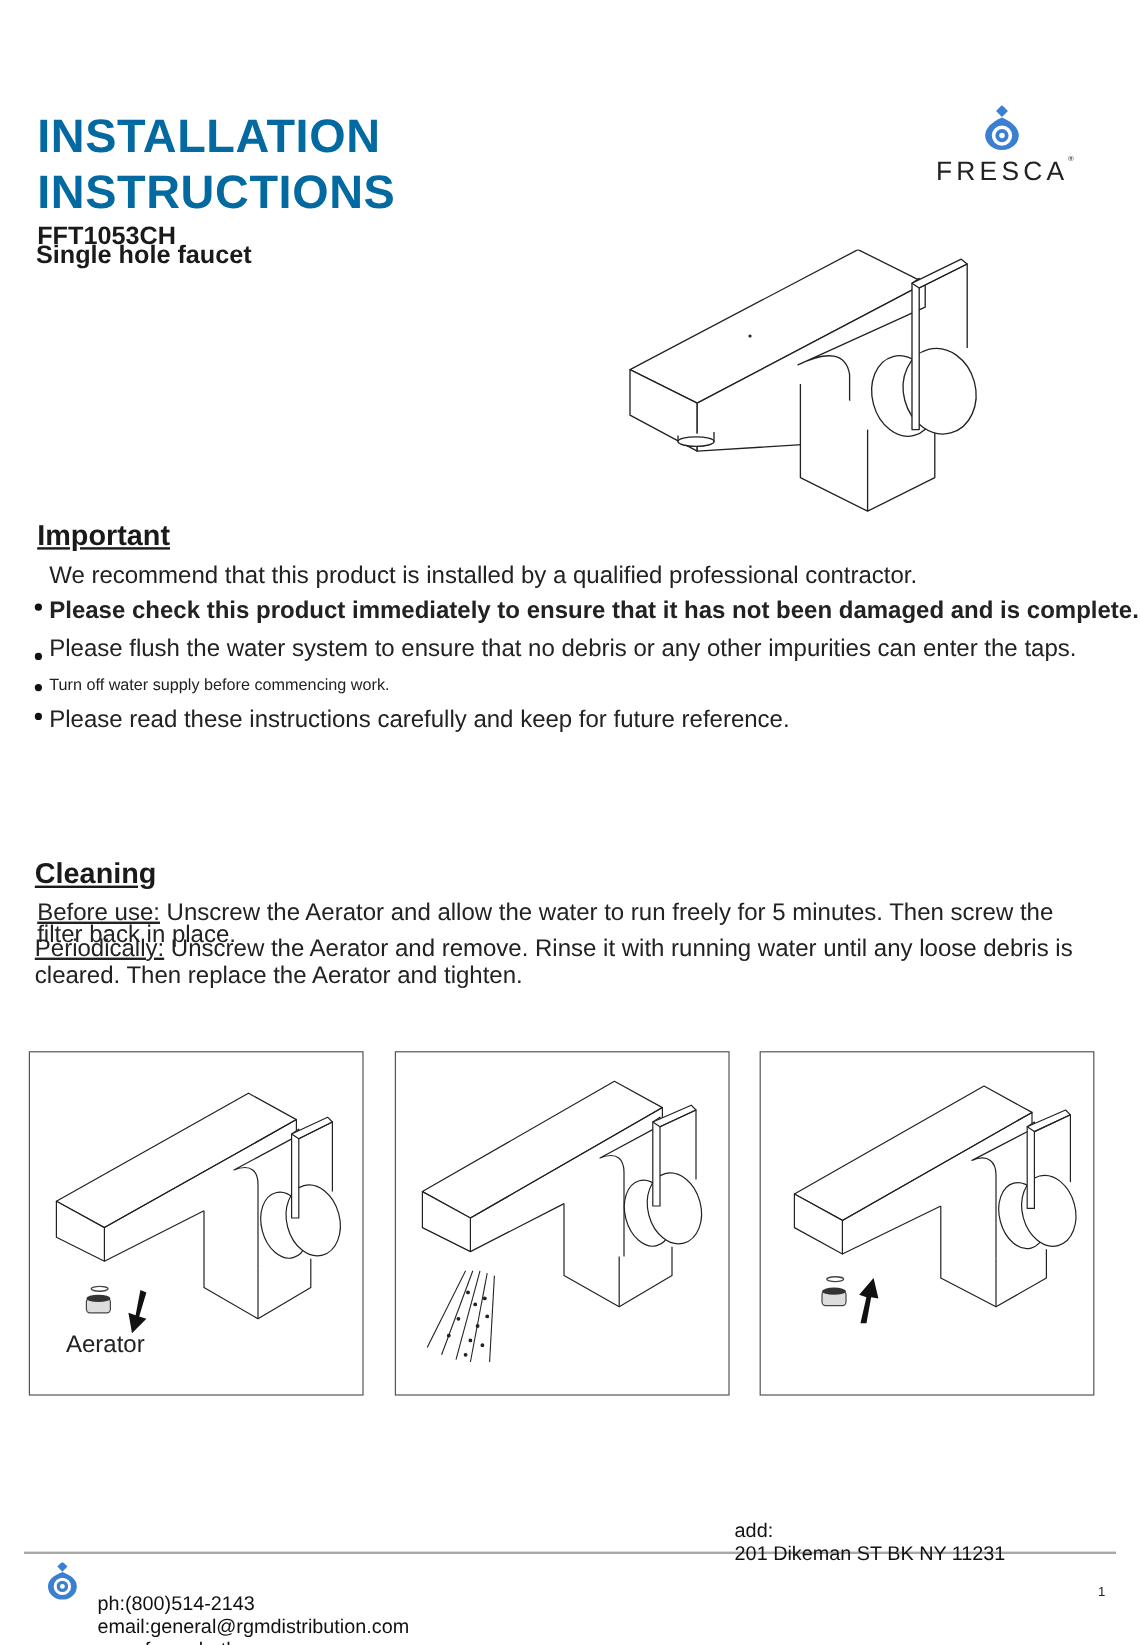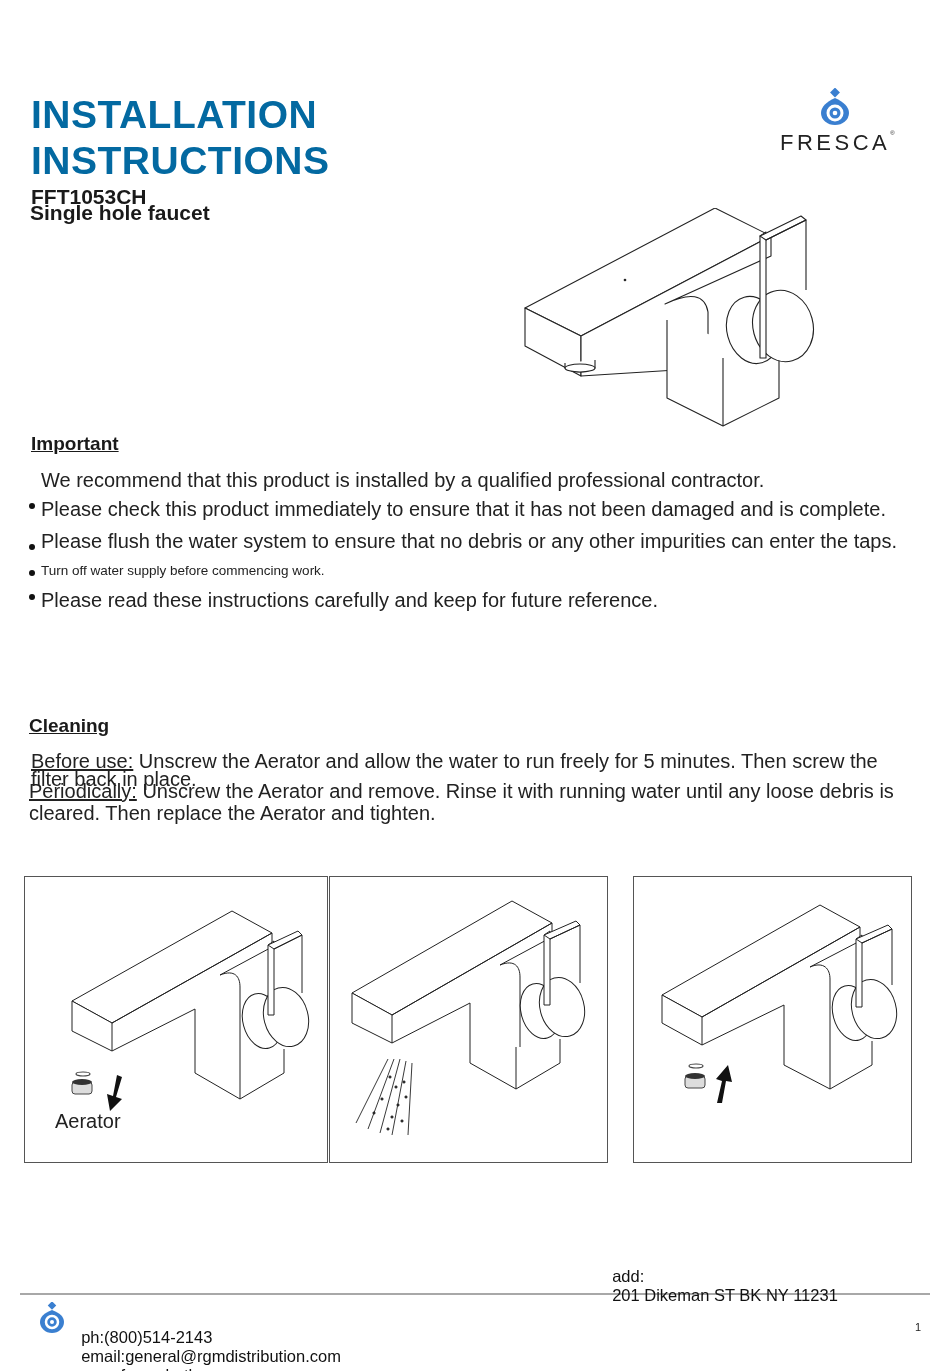--- a/index.html
+++ b/index.html
@@ -3,21 +3,21 @@
   <meta charset="utf-8">
   <style>
     html, body { margin: 0; padding: 0; background: #ffffff; }
     body { width: 950px; height: 1371px; position: relative; overflow: hidden;
            font-family: "Liberation Sans", sans-serif; color: #1a1a1a; }
     .abs { position: absolute; }
     .title-line { font-weight: bold; font-size: 39px; letter-spacing: 0.5px; line-height: 46px; color: #0369a1; text-align: center; }
     .subtitle { font-weight: bold; font-size: 21px; line-height: 26px; }
     .brand-word { font-size: 22px; letter-spacing: 3.5px; color: #222; }
     .brand-reg { font-size: 6px; vertical-align: top; letter-spacing: 0; }
-    .section-heading { font-weight: bold; font-size: 19px; text-decoration: underline; }
+    .section-heading { font-weight: bold; font-size: 24px; text-decoration: underline; }
     .para { font-size: 20px; line-height: 18px; color: #222; }
     .bullet-row { display: flex; align-items: flex-start; }
     .bullet-dot { width: 6px; height: 6px; border-radius: 50%; background: #111; margin-right: 6px; margin-top: 3px; flex: none; }
     .lead-label { text-decoration: underline; text-align: center; }
     .figure-box { border: 1px solid #555; background: #fff; }
     .footer-rule { height: 2px; background: #a8a8a8; }
     .footer-text { font-size: 16.5px; color: #111; white-space: pre; }
     .page-num { font-size: 11px; color: #222; }
     svg { display: block; }
   </style>
@@ -64,21 +64,21 @@
     <path d="M245 28 L245 150 L251 150 L251 24 Z" fill="#fff"></path>
     <path d="M245 28 L286 8 L291 12 L251 32 Z" fill="#fff"></path>
     <path d="M251 32 L291 12 L291 82"></path>
     <circle cx="110" cy="72" r="0.8" fill="#222"></circle>
   </svg>
 </div>
 
 <div class="abs section-heading" style="left:31px; top:433px;">Important</div>
 <div class="abs para" style="left:41px; top:471px;">We recommend that this product is installed by a qualified professional contractor.</div>
 
-<div class="abs para bullet-row" style="left:29px; top:500px;">
+<div class="abs para bullet-row" style="left:29px; top:500px;font-weight:bold;">
   <span class="bullet-dot"></span>
   <span>Please check this product immediately to ensure that it has not been damaged and is complete.</span>
 </div>
 <div class="abs para bullet-row" style="left:29px; top:532px;align-items:flex-end;">
   <span class="bullet-dot"></span>
   <span>Please flush the water system to ensure that no debris or any other impurities can enter the taps.</span>
 </div>
 <div class="abs para bullet-row" style="left:29px; top:562px; font-size:13.5px;align-items:center;">
   <span class="bullet-dot"></span>
   <span>Turn off water supply before commencing work.</span>
@@ -89,21 +89,21 @@
 </div>
 
 <div class="abs section-heading" style="left:29px; top:715px;">Cleaning</div>
 <div class="abs para" style="left:31px; top:752px; width:880px;">
   <span class="lead-label">Before use:</span><span> Unscrew the Aerator and allow the water to run freely for 5 minutes. Then screw the filter back in place.</span>
 </div>
 <div class="abs para" style="left:29px; top:780px; width:880px; line-height:22px;">
   <span class="lead-label">Periodically:</span><span> Unscrew the Aerator and remove. Rinse it with running water until any loose debris is cleared. Then replace the Aerator and tighten.</span>
 </div>
 
-<div class="abs figure-box" style="left:24px; top:876px; width:277px; height:285px;padding-left:25px;">
+<div class="abs figure-box" style="left:24px; top:876px; width:277px; height:285px;">
   <svg width="277" height="285" viewBox="0 0 277 285" fill="none" stroke="#222" stroke-width="1" stroke-linejoin="round">
     <path d="M22 124 L182 34 L222 56 L62 146 Z" fill="#fff"></path>
     <path d="M22 124 L22 154 L62 174 L62 146 Z" fill="#fff"></path>
     <path d="M62 146 L222 56 L222 70 L170 98 C 185 92, 190 100, 190 110 L190 180"></path>
     <path d="M62 174 L145 132"></path>
     <path d="M145 132 L145 196 L190 222 L234 196 L234 172"></path>
     <path d="M190 222 L190 180"></path>
     <ellipse cx="212" cy="144" rx="19" ry="28" transform="rotate(-15 212 144)" fill="#fff"></ellipse>
     <ellipse cx="236" cy="140" rx="22" ry="30" transform="rotate(-15 236 140)" fill="#fff"></ellipse>
     <path d="M218 68 L218 138 L224 138 L224 64 Z" fill="#fff"></path>

